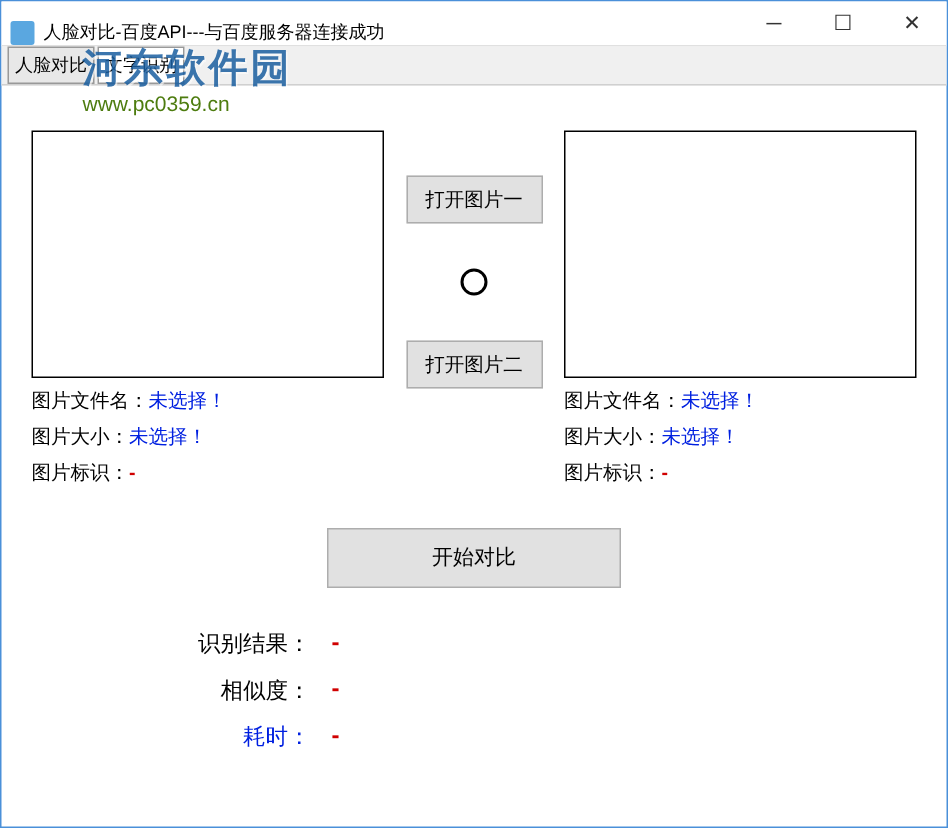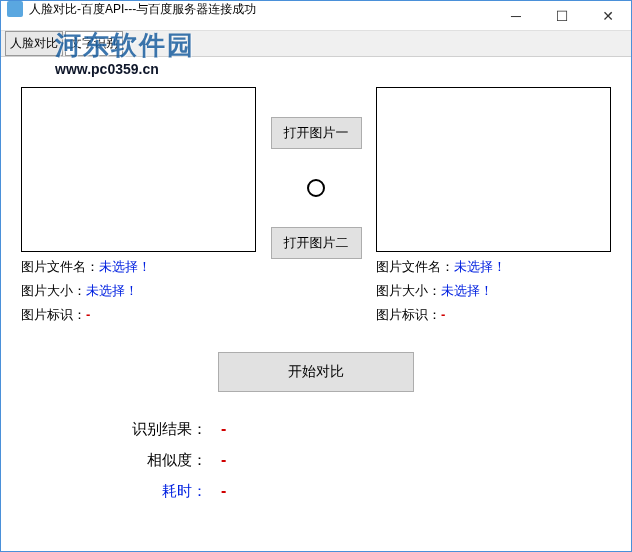--- a/index.html
+++ b/index.html
@@ -16,21 +16,21 @@
   width: 632px;
   height: 552px;
   background: #fff;
   border: 1px solid #4a90d9;
 }
 .titlebar {
   height: 30px;
   background: #fff;
   border-bottom: 1px solid #e0e0e0;
   display: flex;
-  align-items: flex-start;
+  align-items: flex-end;
   padding: 0 0 0 6px;
 }
 .titlebar-icon {
   width: 16px;
   height: 16px;
   background: #5aa7e0;
   margin-right: 6px;
   display: inline-block;
   border-radius: 2px;
 }
@@ -84,22 +84,22 @@
   font-size: 26px;
   font-weight: bold;
   color: #1b5fa0;
   letter-spacing: 2px;
   opacity: 0.85;
   text-shadow: 1px 1px 0 rgba(255,255,255,0.7);
   text-align: right;
 }
 .watermark-url {
   font-size: 14px;
-  font-weight: bold;
-  color: #0f172a;
+  font-weight: normal;
+  color: #4d7c0f;
   margin-top: -2px;
 }
 
 .content {
   position: relative;
   padding: 30px 20px 0 20px;
 }
 
 .row-images {
   display: flex;

